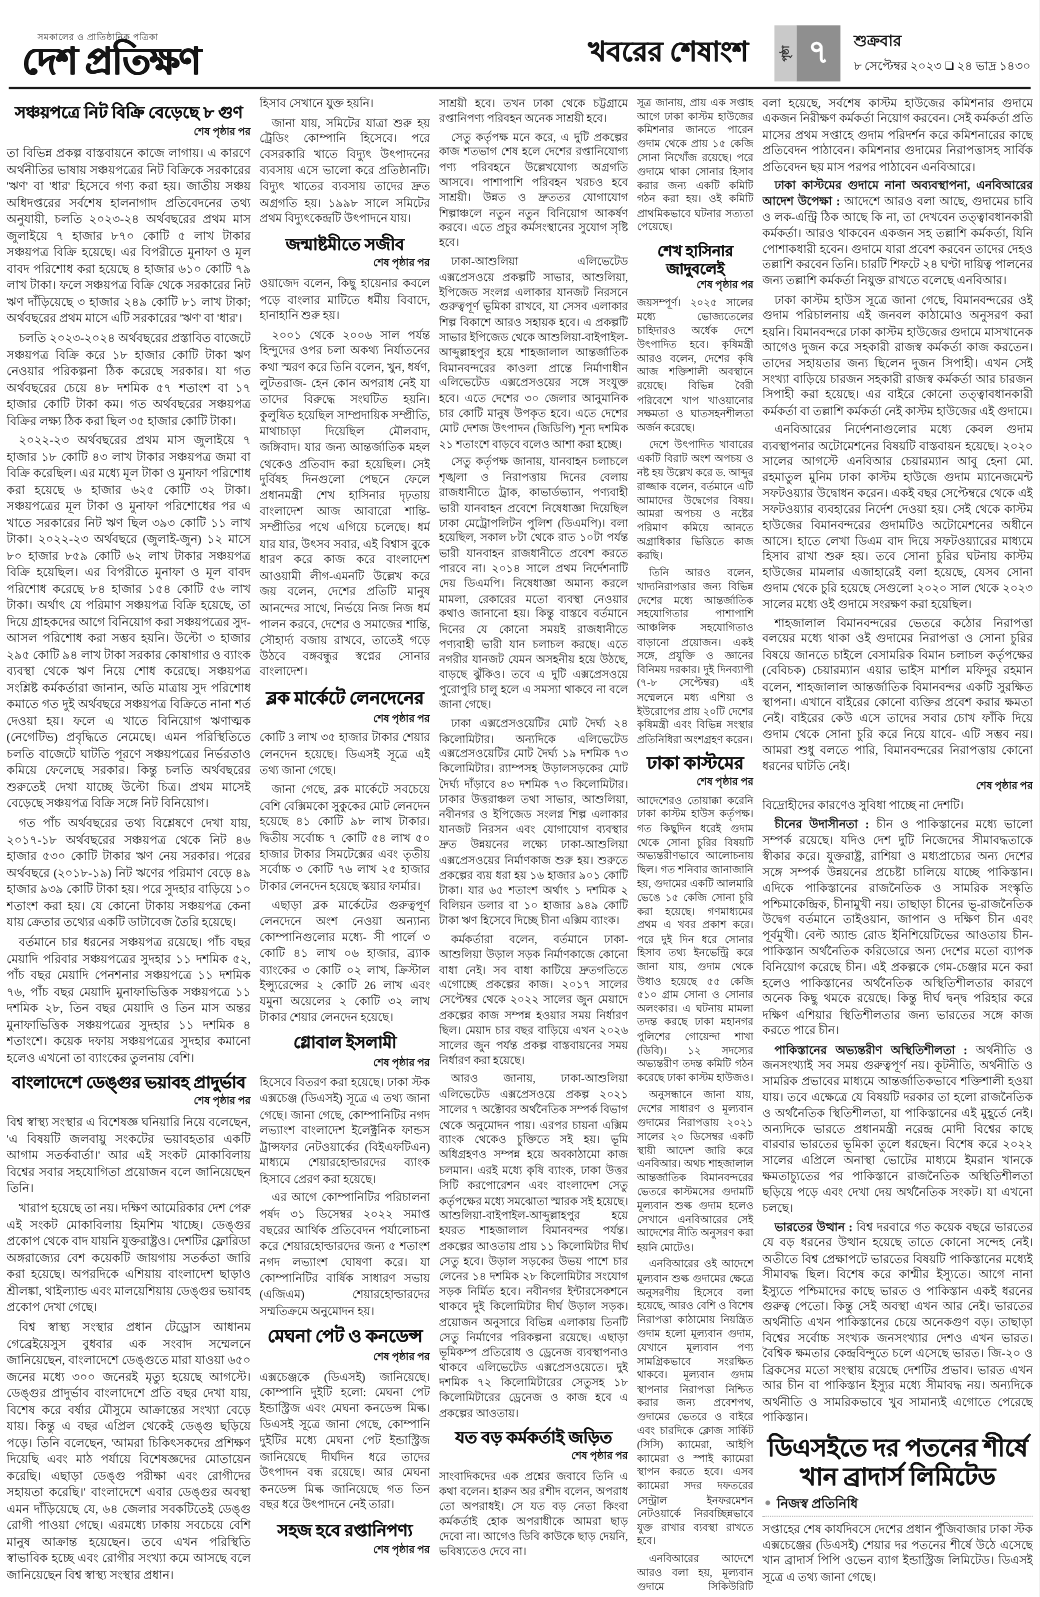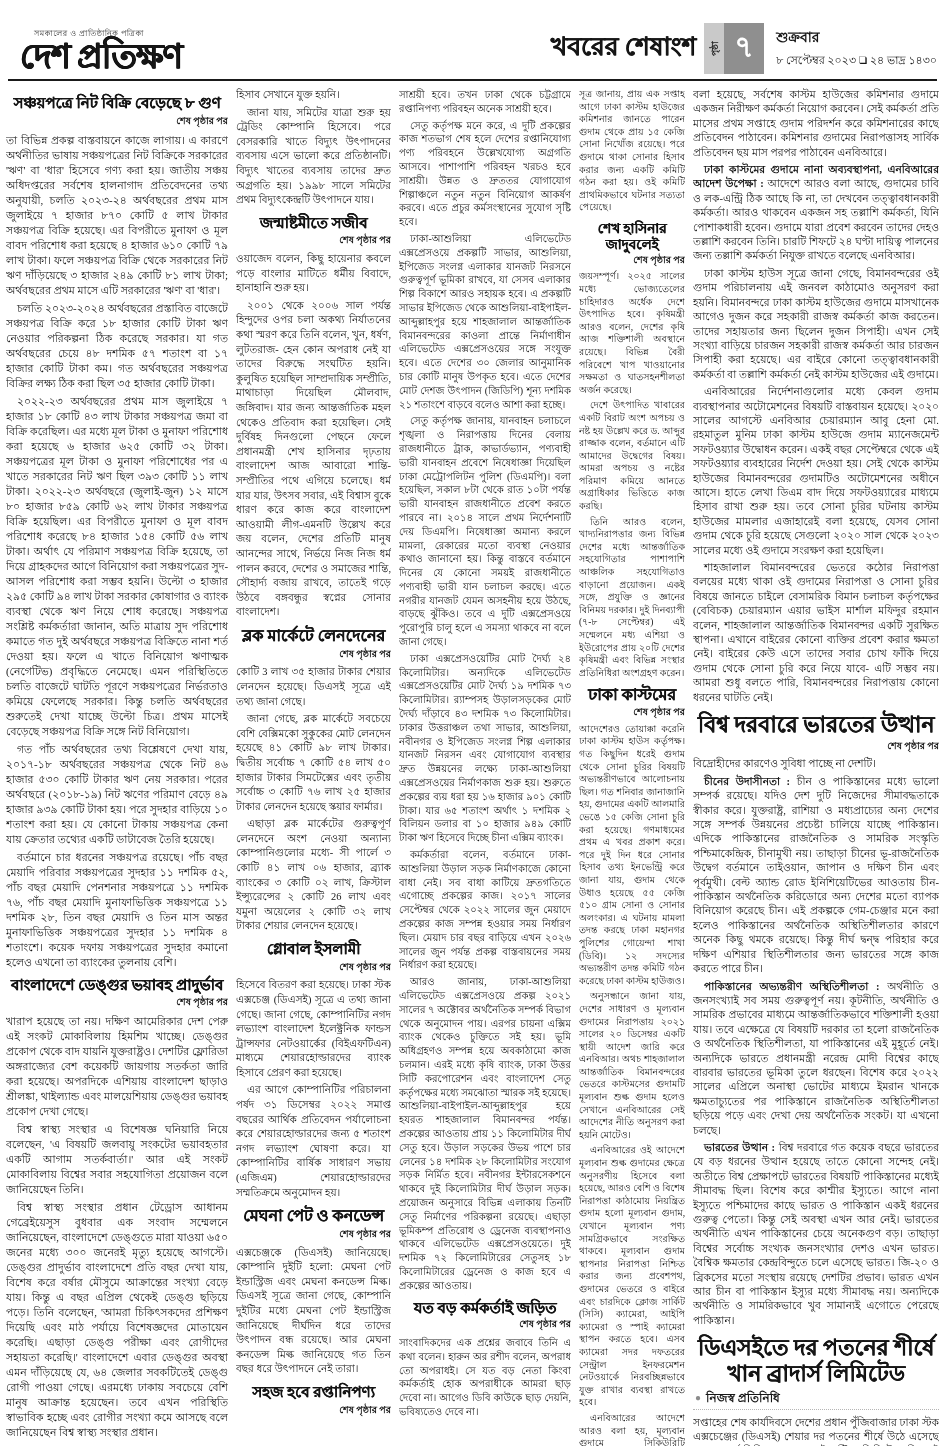--- a/index.html
+++ b/index.html
@@ -15,21 +15,21 @@
   }
   .mast-left{display:flex;flex-direction:column;justify-content:flex-start;}
   .tagline{font-size:8px;letter-spacing:.5px;color:#333;margin-left:14px;}
   .logo{
     font-size:34px;font-weight:bold;line-height:1;letter-spacing:-1px;
     text-shadow:.6px 0 #000, -.4px 0 #000;
   }
   .mast-right{display:flex;align-items:stretch;gap:0;}
   .section-title{
     font-size:25px;font-weight:bold;align-self:center;
-    text-shadow:.5px 0 #000;margin-right:8px;text-align:right;
+    text-shadow:.5px 0 #000;margin-right:24px;text-align:right;
   }
   .pagebox-label{
     width:20px;background:#c9c9c9;color:#222;font-size:9px;font-weight:bold;
     display:flex;align-items:center;justify-content:center;
     writing-mode:vertical-rl;transform:rotate(180deg);
   }
   .pagebox-num{
     width:40px;background:#8f8f8f;color:#ffffff;font-size:30px;font-weight:bold;
     display:flex;align-items:center;justify-content:center;
   }
@@ -98,22 +98,22 @@
           <div class="cont">শেষ পৃষ্ঠার পর</div>
           <p>তা বিভিন্ন প্রকল্প বাস্তবায়নে কাজে লাগায়। এ কারণে অর্থনীতির ভাষায় সঞ্চয়পত্রের নিট বিক্রিকে সরকারের 'ঋণ' বা 'ধার' হিসেবে গণ্য করা হয়। জাতীয় সঞ্চয় অধিদপ্তরের সর্বশেষ হালনাগাদ প্রতিবেদনের তথ্য অনুযায়ী, চলতি ২০২৩-২৪ অর্থবছরের প্রথম মাস জুলাইয়ে ৭ হাজার ৮৭০ কোটি ৫ লাখ টাকার সঞ্চয়পত্র বিক্রি হয়েছে। এর বিপরীতে মুনাফা ও মূল বাবদ পরিশোধ করা হয়েছে ৪ হাজার ৬১০ কোটি ৭৯ লাখ টাকা। ফলে সঞ্চয়পত্র বিক্রি থেকে সরকারের নিট ঋণ দাঁড়িয়েছে ৩ হাজার ২৪৯ কোটি ৮১ লাখ টাকা; অর্থবছরের প্রথম মাসে এটি সরকারের 'ঋণ' বা 'ধার'।</p>
           <p>চলতি ২০২৩-২০২৪ অর্থবছরের প্রস্তাবিত বাজেটে সঞ্চয়পত্র বিক্রি করে ১৮ হাজার কোটি টাকা ঋণ নেওয়ার পরিকল্পনা ঠিক করেছে সরকার। যা গত অর্থবছরের চেয়ে ৪৮ দশমিক ৫৭ শতাংশ বা ১৭ হাজার কোটি টাকা কম। গত অর্থবছরের সঞ্চয়পত্র বিক্রির লক্ষ্য ঠিক করা ছিল ৩৫ হাজার কোটি টাকা।</p>
           <p>২০২২-২৩ অর্থবছরের প্রথম মাস জুলাইয়ে ৭ হাজার ১৮ কোটি ৪৩ লাখ টাকার সঞ্চয়পত্র জমা বা বিক্রি করেছিল। এর মধ্যে মূল টাকা ও মুনাফা পরিশোধ করা হয়েছে ৬ হাজার ৬২৫ কোটি ৩২ টাকা। সঞ্চয়পত্রের মূল টাকা ও মুনাফা পরিশোধের পর এ খাতে সরকারের নিট ঋণ ছিল ৩৯৩ কোটি ১১ লাখ টাকা। ২০২২-২৩ অর্থবছরে (জুলাই-জুন) ১২ মাসে ৮০ হাজার ৮৫৯ কোটি ৬২ লাখ টাকার সঞ্চয়পত্র বিক্রি হয়েছিল। এর বিপরীতে মুনাফা ও মূল বাবদ পরিশোধ করেছে ৮৪ হাজার ১৫৪ কোটি ৫৬ লাখ টাকা। অর্থাৎ যে পরিমাণ সঞ্চয়পত্র বিক্রি হয়েছে, তা দিয়ে গ্রাহকদের আগে বিনিয়োগ করা সঞ্চয়পত্রের সুদ-আসল পরিশোধ করা সম্ভব হয়নি। উল্টো ৩ হাজার ২৯৫ কোটি ৯৪ লাখ টাকা সরকার কোষাগার ও ব্যাংক ব্যবস্থা থেকে ঋণ নিয়ে শোধ করেছে। সঞ্চয়পত্র সংশ্লিষ্ট কর্মকর্তারা জানান, অতি মাত্রায় সুদ পরিশোধ কমাতে গত দুই অর্থবছরে সঞ্চয়পত্র বিক্রিতে নানা শর্ত দেওয়া হয়। ফলে এ খাতে বিনিয়োগ ঋণাত্মক (নেগেটিভ) প্রবৃদ্ধিতে নেমেছে। এমন পরিস্থিতিতে চলতি বাজেটে ঘাটতি পূরণে সঞ্চয়পত্রের নির্ভরতাও কমিয়ে ফেলেছে সরকার। কিন্তু চলতি অর্থবছরের শুরুতেই দেখা যাচ্ছে উল্টো চিত্র। প্রথম মাসেই বেড়েছে সঞ্চয়পত্র বিক্রি সঙ্গে নিট বিনিয়োগ।</p>
           <p>গত পাঁচ অর্থবছরের তথ্য বিশ্লেষণে দেখা যায়, ২০১৭-১৮ অর্থবছরের সঞ্চয়পত্র থেকে নিট ৪৬ হাজার ৫৩০ কোটি টাকার ঋণ নেয় সরকার। পরের অর্থবছরে (২০১৮-১৯) নিট ঋণের পরিমাণ বেড়ে ৪৯ হাজার ৯৩৯ কোটি টাকা হয়। পরে সুদহার বাড়িয়ে ১০ শতাংশ করা হয়। যে কোনো টাকায় সঞ্চয়পত্র কেনা যায় ক্রেতার তথ্যের একটি ডাটাবেজ তৈরি হয়েছে।</p>
           <p>বর্তমানে চার ধরনের সঞ্চয়পত্র রয়েছে। পাঁচ বছর মেয়াদি পরিবার সঞ্চয়পত্রের সুদহার ১১ দশমিক ৫২, পাঁচ বছর মেয়াদি পেনশনার সঞ্চয়পত্রে ১১ দশমিক ৭৬, পাঁচ বছর মেয়াদি মুনাফাভিত্তিক সঞ্চয়পত্রে ১১ দশমিক ২৮, তিন বছর মেয়াদি ও তিন মাস অন্তর মুনাফাভিত্তিক সঞ্চয়পত্রের সুদহার ১১ দশমিক ৪ শতাংশে। কয়েক দফায় সঞ্চয়পত্রের সুদহার কমানো হলেও এখনো তা ব্যাংকের তুলনায় বেশি।</p>
         </article>
         <article>
           <h2 class="hl lg">বাংলাদেশে ডেঙ্গুর ভয়াবহ প্রাদুর্ভাব</h2>
           <div class="cont">শেষ পৃষ্ঠার পর</div>
+          <p>বিশ্ব স্বাস্থ্য সংস্থার এ বিশেষজ্ঞ ঘনিয়ারি নিয়ে বলেছেন, 'এ বিষয়টি জলবায়ু সংকটের ভয়াবহতার একটি আগাম সতর্কবার্তা।' আর এই সংকট মোকাবিলায় বিশ্বের সবার সহযোগিতা প্রয়োজন বলে জানিয়েছেন তিনি।</p>
           <p>খারাপ হয়েছে তা নয়। দক্ষিণ আমেরিকার দেশ পেরু এই সংকট মোকাবিলায় হিমশিম খাচ্ছে। ডেঙ্গুর প্রকোপ থেকে বাদ যায়নি যুক্তরাষ্ট্রও। দেশটির ফ্লোরিডা অঙ্গরাজ্যের বেশ কয়েকটি জায়গায় সতর্কতা জারি করা হয়েছে। অপরদিকে এশিয়ায় বাংলাদেশ ছাড়াও শ্রীলঙ্কা, থাইল্যান্ড এবং মালয়েশিয়ায় ডেঙ্গুর ভয়াবহ প্রকোপ দেখা গেছে।</p>
-          <p>বিশ্ব স্বাস্থ্য সংস্থার এ বিশেষজ্ঞ ঘনিয়ারি নিয়ে বলেছেন, 'এ বিষয়টি জলবায়ু সংকটের ভয়াবহতার একটি আগাম সতর্কবার্তা।' আর এই সংকট মোকাবিলায় বিশ্বের সবার সহযোগিতা প্রয়োজন বলে জানিয়েছেন তিনি।</p>
           <p>বিশ্ব স্বাস্থ্য সংস্থার প্রধান টেড্রোস আধানম গেব্রেইয়েসুস বুধবার এক সংবাদ সম্মেলনে জানিয়েছেন, বাংলাদেশে ডেঙ্গুতে মারা যাওয়া ৬৫০ জনের মধ্যে ৩০০ জনেরই মৃত্যু হয়েছে আগস্টে। ডেঙ্গুর প্রাদুর্ভাব বাংলাদেশে প্রতি বছর দেখা যায়, বিশেষ করে বর্ষার মৌসুমে আক্রান্তের সংখ্যা বেড়ে যায়। কিন্তু এ বছর এপ্রিল থেকেই ডেঙ্গু ছড়িয়ে পড়ে। তিনি বলেছেন, 'আমরা চিকিৎসকদের প্রশিক্ষণ দিয়েছি এবং মাঠ পর্যায়ে বিশেষজ্ঞদের মোতায়েন করেছি। এছাড়া ডেঙ্গু পরীক্ষা এবং রোগীদের সহায়তা করেছি।' বাংলাদেশে এবার ডেঙ্গুর অবস্থা এমন দাঁড়িয়েছে যে, ৬৪ জেলার সবকটিতেই ডেঙ্গু রোগী পাওয়া গেছে। এরমধ্যে ঢাকায় সবচেয়ে বেশি মানুষ আক্রান্ত হয়েছেন। তবে এখন পরিস্থিতি স্বাভাবিক হচ্ছে এবং রোগীর সংখ্যা কমে আসছে বলে জানিয়েছেন বিশ্ব স্বাস্থ্য সংস্থার প্রধান।</p>
         </article>
       </div>
       <div class="col col-2">
         <article>
           <p>হিসাব সেখানে যুক্ত হয়নি।</p>
           <p>জানা যায়, সমিটের যাত্রা শুরু হয় ট্রেডিং কোম্পানি হিসেবে। পরে বেসরকারি খাতে বিদ্যুৎ উৎপাদনের ব্যবসায় এসে ভালো করে প্রতিষ্ঠানটি। বিদ্যুৎ খাতের ব্যবসায় তাদের দ্রুত অগ্রগতি হয়। ১৯৯৮ সালে সমিটের প্রথম বিদ্যুৎকেন্দ্রটি উৎপাদনে যায়।</p>
         </article>
         <article>
           <h2 class="hl lg">জন্মাষ্টমীতে সজীব</h2>
@@ -182,21 +182,20 @@
       </div>
       <div class="col col-5">
         <article>
           <p>বলা হয়েছে, সর্বশেষ কাস্টম হাউজের কমিশনার গুদামে একজন নিরীক্ষণ কর্মকর্তা নিয়োগ করবেন। সেই কর্মকর্তা প্রতি মাসের প্রথম সপ্তাহে গুদাম পরিদর্শন করে কমিশনারের কাছে প্রতিবেদন পাঠাবেন। কমিশনার গুদামের নিরাপত্তাসহ সার্বিক প্রতিবেদন ছয় মাস পরপর পাঠাবেন এনবিআরে।</p>
           <p><strong>ঢাকা কাস্টমের গুদামে নানা অব্যবস্থাপনা, এনবিআরের আদেশ উপেক্ষা : </strong>আদেশে আরও বলা আছে, গুদামের চাবি ও লক-এন্ট্রি ঠিক আছে কি না, তা দেখবেন তত্ত্বাবধানকারী কর্মকর্তা। আরও থাকবেন একজন সহ তল্লাশি কর্মকর্তা, যিনি পোশাকধারী হবেন। গুদামে যারা প্রবেশ করবেন তাদের দেহও তল্লাশি করবেন তিনি। চারটি শিফটে ২৪ ঘণ্টা দায়িত্ব পালনের জন্য তল্লাশি কর্মকর্তা নিযুক্ত রাখতে বলেছে এনবিআর।</p>
           <p>ঢাকা কাস্টম হাউস সূত্রে জানা গেছে, বিমানবন্দরের ওই গুদাম পরিচালনায় এই জনবল কাঠামোও অনুসরণ করা হয়নি। বিমানবন্দরে ঢাকা কাস্টম হাউজের গুদামে মাসখানেক আগেও দুজন করে সহকারী রাজস্ব কর্মকর্তা কাজ করতেন। তাদের সহায়তার জন্য ছিলেন দুজন সিপাহী। এখন সেই সংখ্যা বাড়িয়ে চারজন সহকারী রাজস্ব কর্মকর্তা আর চারজন সিপাহী করা হয়েছে। এর বাইরে কোনো তত্ত্বাবধানকারী কর্মকর্তা বা তল্লাশি কর্মকর্তা নেই কাস্টম হাউজের এই গুদামে।</p>
           <p>এনবিআরের নির্দেশনাগুলোর মধ্যে কেবল গুদাম ব্যবস্থাপনার অটোমেশনের বিষয়টি বাস্তবায়ন হয়েছে। ২০২০ সালের আগস্টে এনবিআর চেয়ারম্যান আবু হেনা মো. রহমাতুল মুনিম ঢাকা কাস্টম হাউজে গুদাম ম্যানেজমেন্ট সফটওয়্যার উদ্বোধন করেন। একই বছর সেপ্টেম্বরে থেকে এই সফটওয়্যার ব্যবহারের নির্দেশ দেওয়া হয়। সেই থেকে কাস্টম হাউজের বিমানবন্দরের গুদামটিও অটোমেশনের অধীনে আসে। হাতে লেখা ডিএম বাদ দিয়ে সফটওয়্যারের মাধ্যমে হিসাব রাখা শুরু হয়। তবে সোনা চুরির ঘটনায় কাস্টম হাউজের মামলার এজাহারেই বলা হয়েছে, যেসব সোনা গুদাম থেকে চুরি হয়েছে সেগুলো ২০২০ সাল থেকে ২০২৩ সালের মধ্যে ওই গুদামে সংরক্ষণ করা হয়েছিল।</p>
           <p>শাহজালাল বিমানবন্দরের ভেতরে কঠোর নিরাপত্তা বলয়ের মধ্যে থাকা ওই গুদামের নিরাপত্তা ও সোনা চুরির বিষয়ে জানতে চাইলে বেসামরিক বিমান চলাচল কর্তৃপক্ষের (বেবিচক) চেয়ারম্যান এয়ার ভাইস মার্শাল মফিদুর রহমান বলেন, শাহজালাল আন্তর্জাতিক বিমানবন্দর একটি সুরক্ষিত স্থাপনা। এখানে বাইরের কোনো ব্যক্তির প্রবেশ করার ক্ষমতা নেই। বাইরের কেউ এসে তাদের সবার চোখ ফাঁকি দিয়ে গুদাম থেকে সোনা চুরি করে নিয়ে যাবে- এটি সম্ভব নয়। আমরা শুধু বলতে পারি, বিমানবন্দরের নিরাপত্তায় কোনো ধরনের ঘাটতি নেই।</p>
         </article>
         <article>
-          <h2 class="hl xl">বিশ্ব দরবারে ভারতের উত্থান</h2>
           <div class="cont">শেষ পৃষ্ঠার পর</div>
           <p>বিদ্রোহীদের কারণেও সুবিধা পাচ্ছে না দেশটি।</p>
           <p><strong>চীনের উদাসীনতা : </strong>চীন ও পাকিস্তানের মধ্যে ভালো সম্পর্ক রয়েছে। যদিও দেশ দুটি নিজেদের সীমাবদ্ধতাকে স্বীকার করে। যুক্তরাষ্ট্র, রাশিয়া ও মধ্যপ্রাচ্যের অন্য দেশের সঙ্গে সম্পর্ক উন্নয়নের প্রচেষ্টা চালিয়ে যাচ্ছে পাকিস্তান। এদিকে পাকিস্তানের রাজনৈতিক ও সামরিক সংস্কৃতি পশ্চিমাকেন্দ্রিক, চীনামুখী নয়। তাছাড়া চীনের ভূ-রাজনৈতিক উদ্বেগ বর্তমানে তাইওয়ান, জাপান ও দক্ষিণ চীন এবং পূর্বমুখী। বেল্ট অ্যান্ড রোড ইনিশিয়েটিভের আওতায় চীন-পাকিস্তান অর্থনৈতিক করিডোরে অন্য দেশের মতো ব্যাপক বিনিয়োগ করেছে চীন। এই প্রকল্পকে গেম-চেঞ্জার মনে করা হলেও পাকিস্তানের অর্থনৈতিক অস্থিতিশীলতার কারণে অনেক কিছু থমকে রয়েছে। কিন্তু দীর্ঘ দ্বন্দ্ব পরিহার করে দক্ষিণ এশিয়ার স্থিতিশীলতার জন্য ভারতের সঙ্গে কাজ করতে পারে চীন।</p>
           <p><strong>পাকিস্তানের অভ্যন্তরীণ অস্থিতিশীলতা : </strong>অর্থনীতি ও জনসংখ্যাই সব সময় গুরুত্বপূর্ণ নয়। কূটনীতি, অর্থনীতি ও সামরিক প্রভাবের মাধ্যমে আন্তর্জাতিকভাবে শক্তিশালী হওয়া যায়। তবে এক্ষেত্রে যে বিষয়টি দরকার তা হলো রাজনৈতিক ও অর্থনৈতিক স্থিতিশীলতা, যা পাকিস্তানের এই মুহূর্তে নেই। অন্যদিকে ভারতে প্রধানমন্ত্রী নরেন্দ্র মোদী বিশ্বের কাছে বারবার ভারতের ভূমিকা তুলে ধরছেন। বিশেষ করে ২০২২ সালের এপ্রিলে অনাস্থা ভোটের মাধ্যমে ইমরান খানকে ক্ষমতাচ্যুতের পর পাকিস্তানে রাজনৈতিক অস্থিতিশীলতা ছড়িয়ে পড়ে এবং দেখা দেয় অর্থনৈতিক সংকট। যা এখনো চলছে।</p>
           <p><strong>ভারতের উত্থান : </strong>বিশ্ব দরবারে গত কয়েক বছরে ভারতের যে বড় ধরনের উত্থান হয়েছে তাতে কোনো সন্দেহ নেই। অতীতে বিশ্ব প্রেক্ষাপটে ভারতের বিষয়টি পাকিস্তানের মধ্যেই সীমাবদ্ধ ছিল। বিশেষ করে কাশ্মীর ইস্যুতে। আগে নানা ইস্যুতে পশ্চিমাদের কাছে ভারত ও পাকিস্তান একই ধরনের গুরুত্ব পেতো। কিন্তু সেই অবস্থা এখন আর নেই। ভারতের অর্থনীতি এখন পাকিস্তানের চেয়ে অনেকগুণ বড়। তাছাড়া বিশ্বের সর্বোচ্চ সংখ্যক জনসংখ্যার দেশও এখন ভারত। বৈশ্বিক ক্ষমতার কেন্দ্রবিন্দুতে চলে এসেছে ভারত। জি-২০ ও ব্রিকসের মতো সংস্থায় রয়েছে দেশটির প্রভাব। ভারত এখন আর চীন বা পাকিস্তান ইস্যুর মধ্যে সীমাবদ্ধ নয়। অন্যদিকে অর্থনীতি ও সামরিকভাবে খুব সামান্যই এগোতে পেরেছে পাকিস্তান।</p>
         </article>
         <article>
           <h2 class="hl xl">ডিএসইতে দর পতনের শীর্ষে খান ব্রাদার্স লিমিটেড</h2>
           <div class="byline">
             <span class="dot">●</span>

